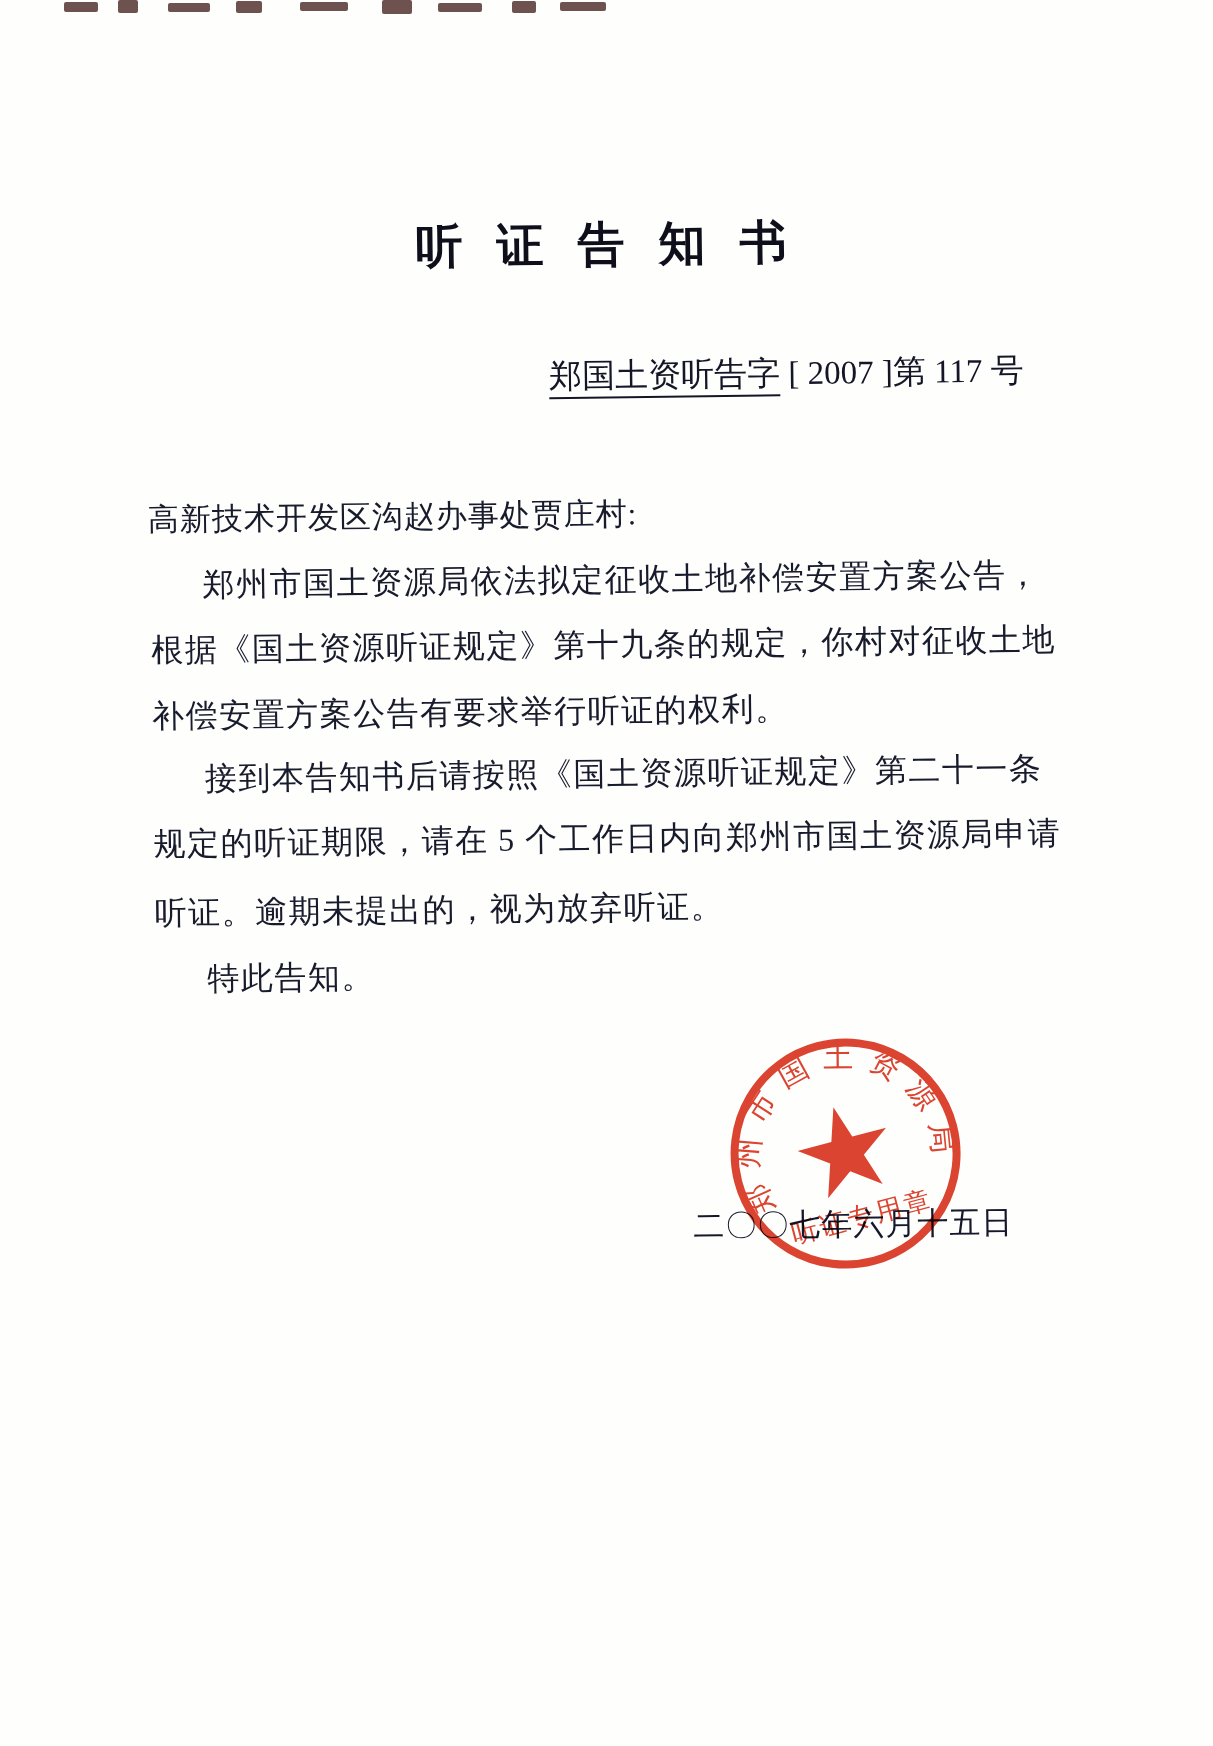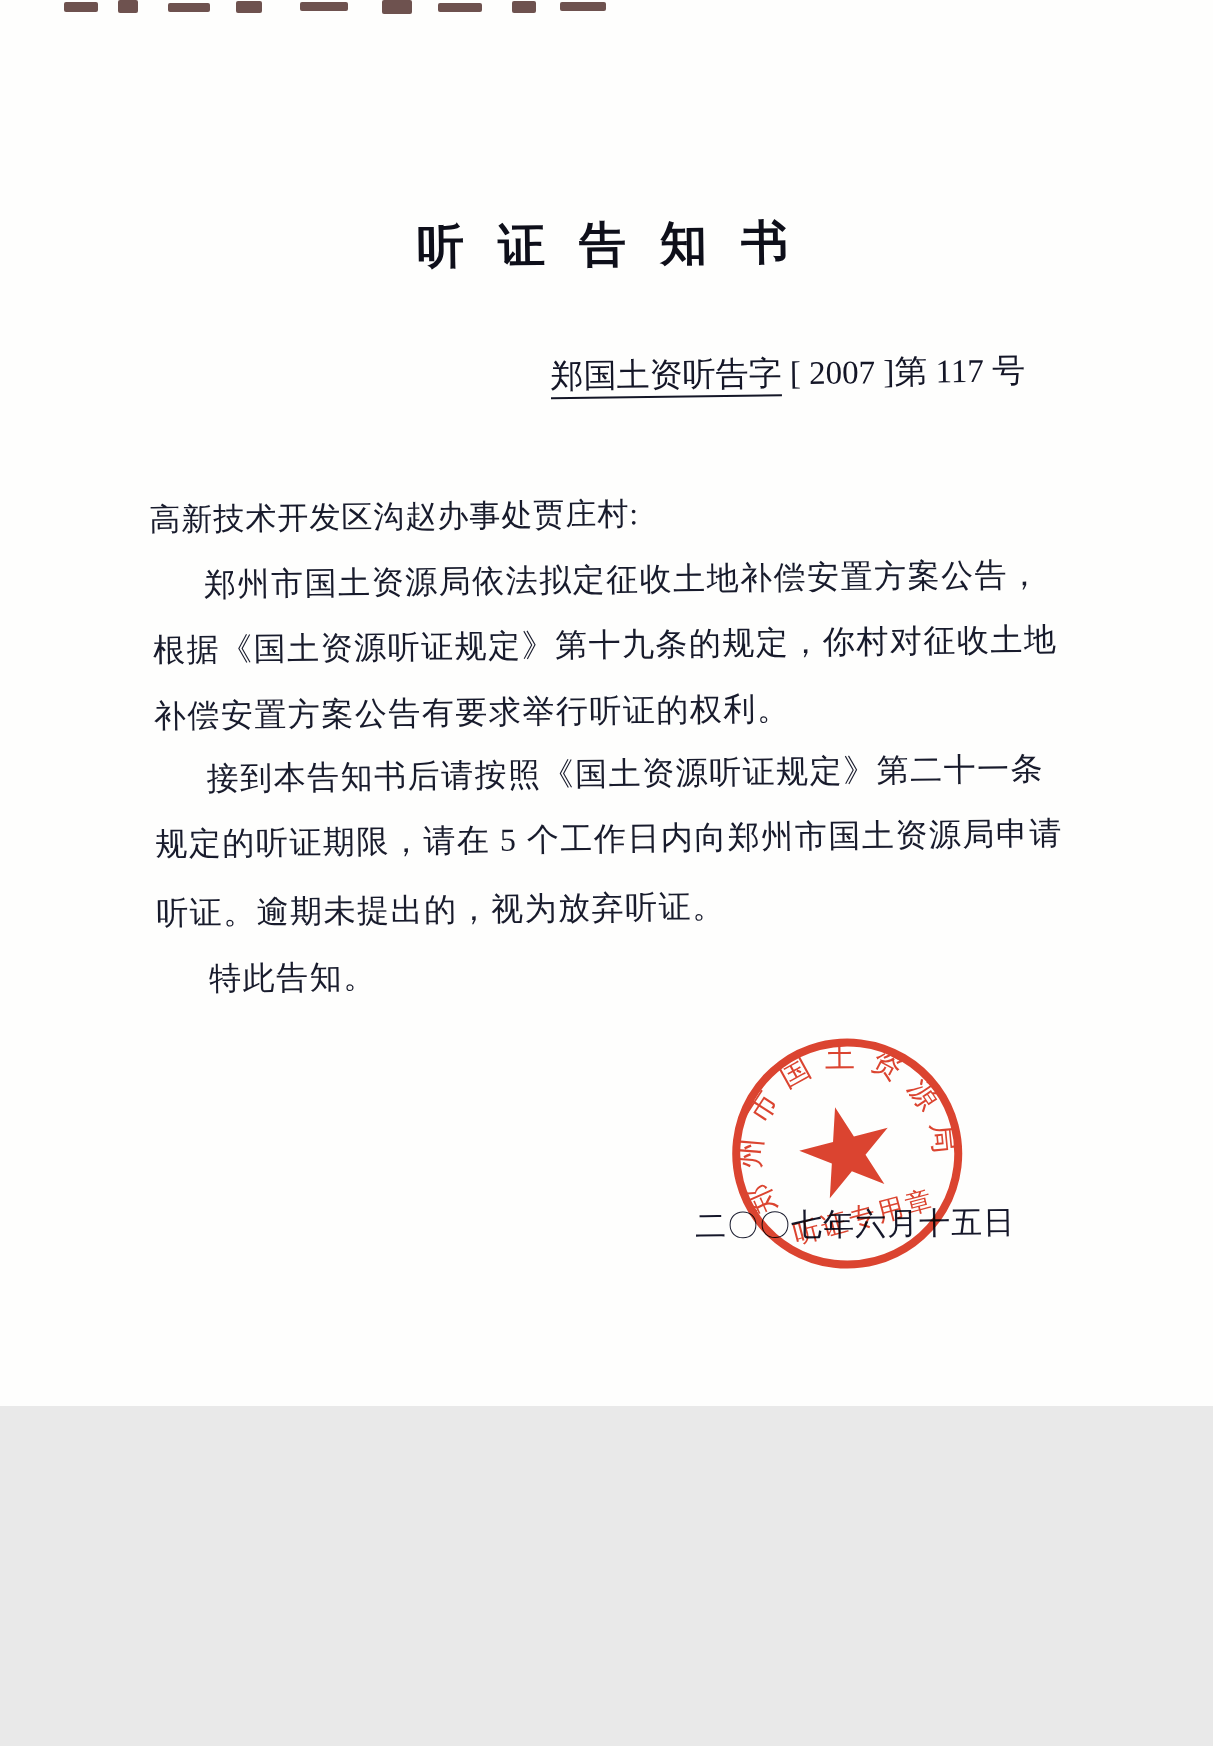--- a/index.html
+++ b/index.html
@@ -1,18 +1,18 @@
 <!DOCTYPE html>
 <html><head>
 <meta charset="utf-8">
 <style>
   html,body{margin:0;padding:0;background:#e9e9e9;}
   .page{
     position:relative;
-    width:1213px;height:1406px;
+    width:1213px;height:1746px;
     margin:0 auto;
     background:#fefefdff;
     font-family:"Liberation Serif","DejaVu Serif",serif;
     color:#1d2030;
     overflow:hidden;
   }
   
   .scan-artifacts{position:absolute;top:0;left:0;width:100%;height:20px;}
   .scan-artifacts i{position:absolute;display:block;background:#4a2723;border-radius:2px;opacity:.8;}
   .tilt{position:absolute;top:0;left:0;width:100%;height:100%;transform:rotate(-0.7deg);transform-origin:60% 40%;}

